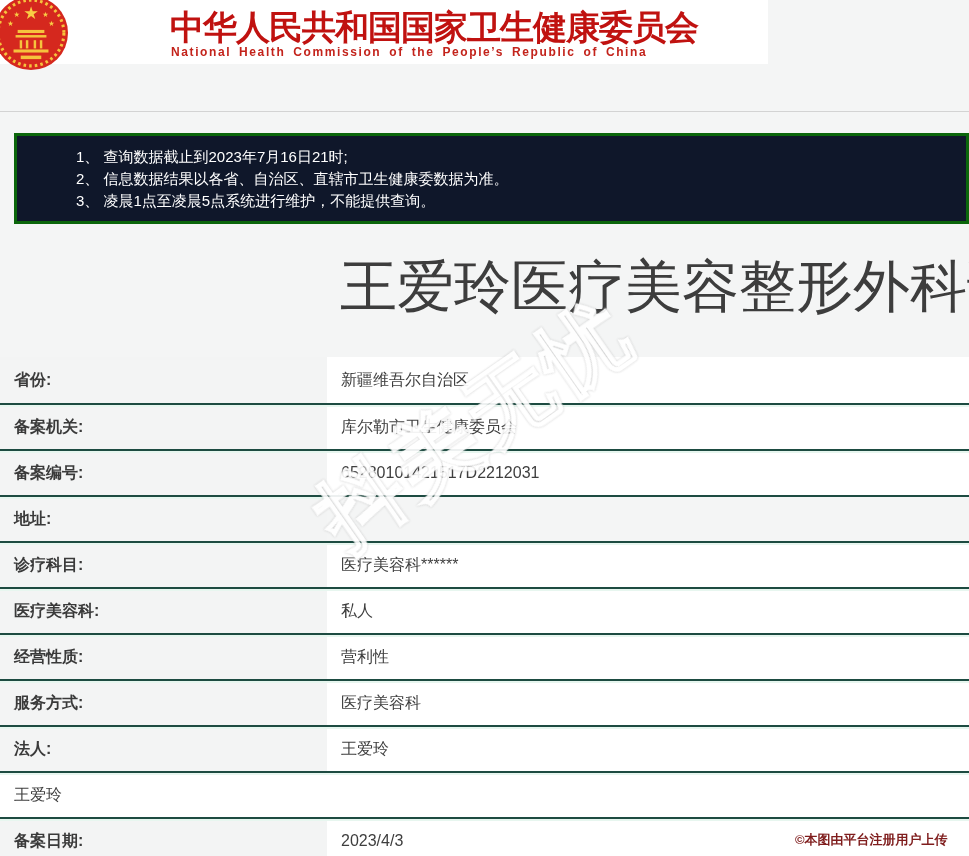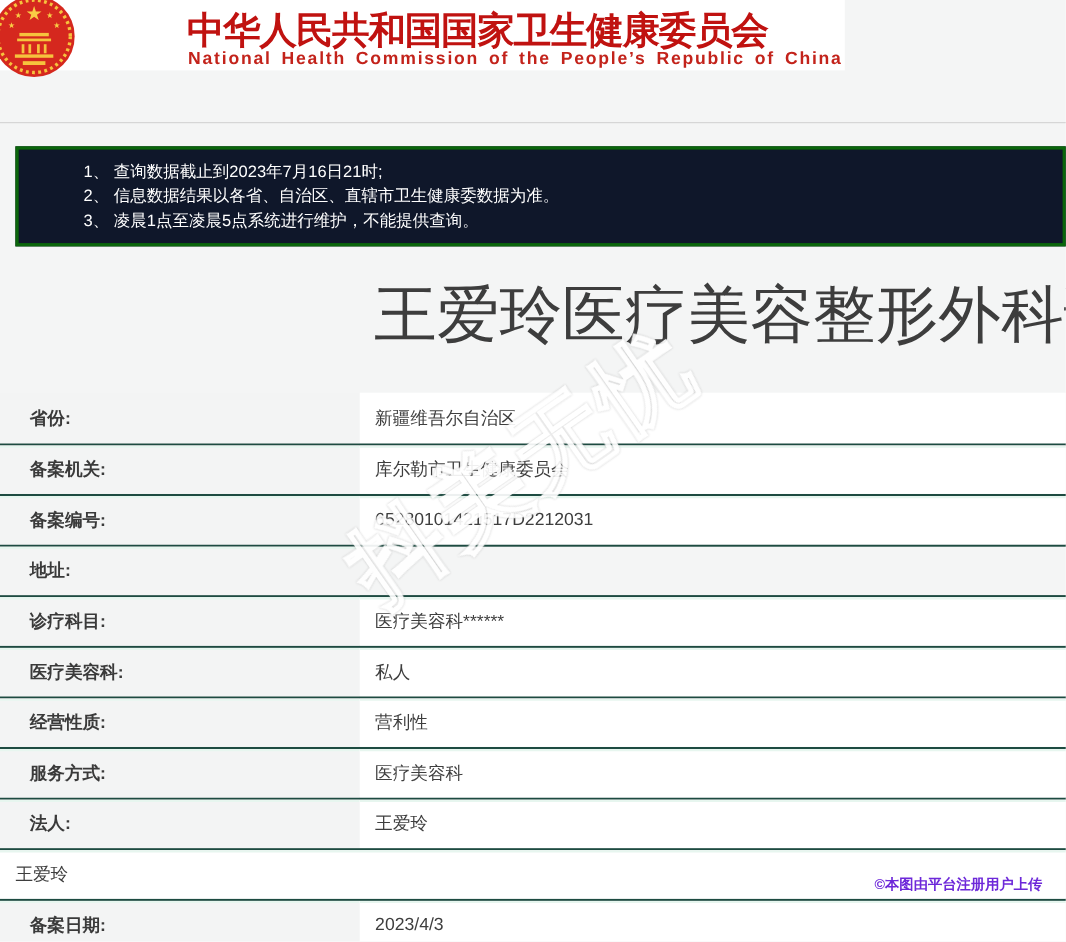--- a/index.html
+++ b/index.html
@@ -9,21 +9,21 @@
     font-family:"Liberation Sans","DejaVu Sans",sans-serif;
   }
   
   .header-white{position:absolute;left:0;top:0;width:768px;height:64px;background:#ffffff;}
   .emblem{position:absolute;left:-6px;top:-4px;width:74px;height:74px;}
   .hdr-zh{
     position:absolute;left:170px;top:5px;font-size:34px;font-weight:bold;
     color:#c01210;letter-spacing:-1px;white-space:nowrap;
   }
   .hdr-en{
-    position:absolute;left:171px;top:45px;font-size:16px;font-weight:bold;
+    position:absolute;left:171px;top:45px;font-size:12px;font-weight:bold;
     color:#c3231b;letter-spacing:1.6px;word-spacing:3px;white-space:nowrap;
   }
   .top-divider{position:absolute;left:0;top:111px;width:969px;height:1px;background:#d3d3d3;}
   
   .notice{
     position:absolute;left:14px;top:133px;width:955px;height:91px;box-sizing:border-box;
     background:#0f172a;border:3px solid #0b660b;
     color:#ffffff;font-size:15px;
     padding:10px 10px 0 59px;
   }
@@ -31,43 +31,43 @@
   
   .main-title{
     position:absolute;left:340px;top:260px;width:630px;text-align:center;
     font-size:57px;line-height:52px;color:#3d3d3d;font-weight:400;white-space:nowrap;
   }
   
   .rtable{position:absolute;left:0;top:357px;width:969px;}
   .trow{display:flex;height:46px;box-sizing:border-box;}
   .trow + .trow{border-top:2px solid #1d4b41;}
   .tlabel{
-    width:327px;box-sizing:border-box;padding-left:27px;background:#f3f4f4;
+    width:327px;box-sizing:border-box;padding-left:14px;background:#f3f4f4;
     display:flex;align-items:center;
     font-size:16px;font-weight:bold;color:#3a3a3a;
   }
   .tvalue{
     flex:1;box-sizing:border-box;padding-left:14px;background:#ffffff;
     display:flex;align-items:center;
     font-size:16px;color:#3e3e3e;
   }
   .trow + .trow .tlabel, .trow + .trow .tvalue{box-shadow:inset 0 2px 0 #e7f6ef;text-align:center;}
   
   .watermark{
     position:absolute;left:243px;top:382px;width:464px;text-align:center;
     font-size:84px;line-height:1;font-weight:bold;letter-spacing:6px;white-space:nowrap;
     transform:rotate(-35deg);
     color:transparent;-webkit-text-stroke:2.2px #ffffff;
     filter:drop-shadow(0 0 1px rgba(150,150,150,0.55));
     opacity:0.92;pointer-events:none;
   }
   
   .copyright{
-    position:absolute;left:795px;top:795px;
-    font-size:13px;font-weight:bold;color:#6d28d9;white-space:nowrap;
+    position:absolute;left:795px;top:831px;
+    font-size:13px;font-weight:bold;color:#7f1d1d;white-space:nowrap;
     text-shadow:-1px -1px 0 #fff,1px -1px 0 #fff,-1px 1px 0 #fff,1px 1px 0 #fff;
   }
 </style>
 </head>
 <body>
 
 <div class="page">
 
   <div class="header-white">
     <svg class="emblem" viewBox="0 0 72 72">

